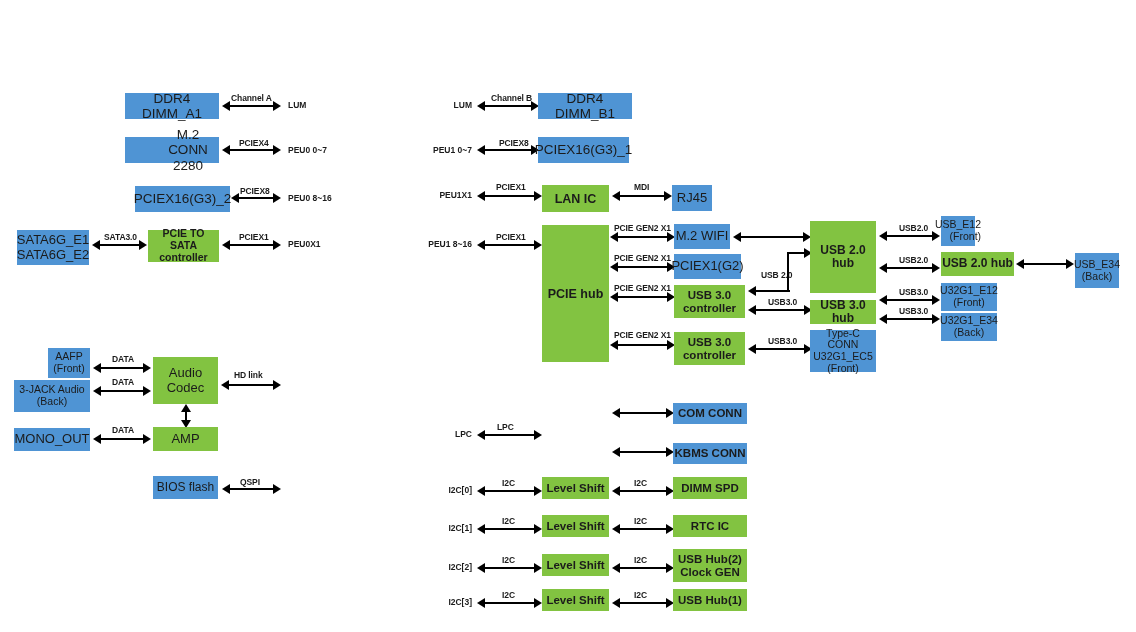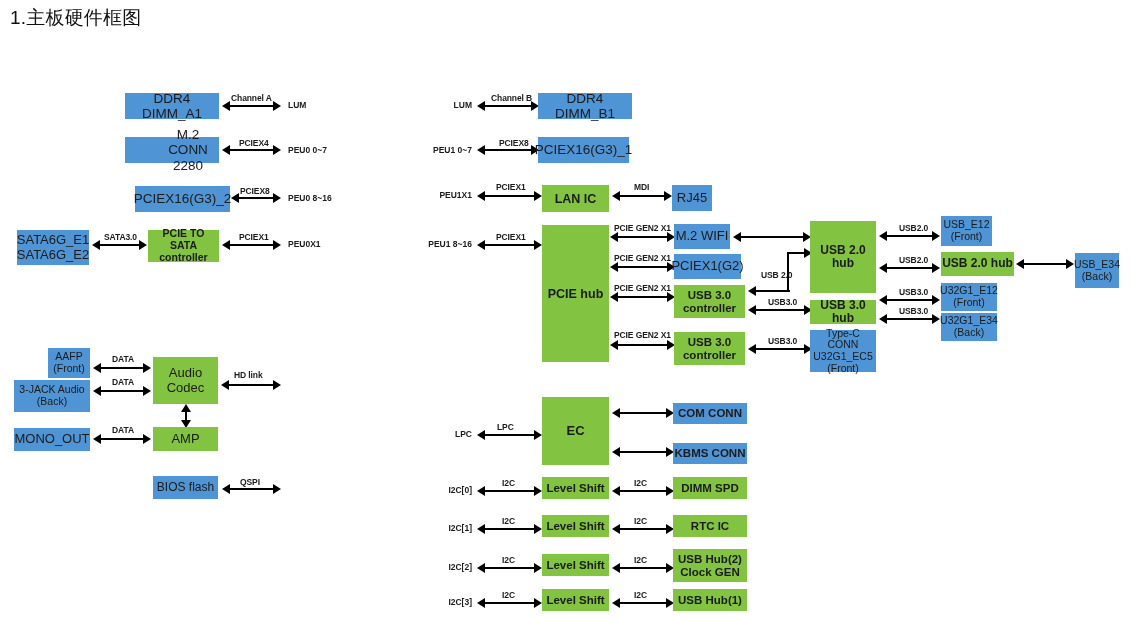--- a/index.html
+++ b/index.html
@@ -38,21 +38,20 @@
   .varr .hb{bottom:0;border-top:8px solid #000;}
 
   
   .seg{position:absolute;background:#000;}
 </style>
 </head>
 <body>
 
 <div id="canvas">
 
-  <div id="title">1.主板硬件框图</div>
 
 
   <div class="pinlbl" style="left:288px;top:100px;">LUM</div>
   <div class="pinlbl" style="left:288px;top:145px;text-align:right;">PEU0 0~7</div>
   <div class="pinlbl" style="left:288px;top:193px;">PEU0 8~16</div>
   <div class="pinlbl" style="left:288px;top:239px;">PEU0X1</div>
 
   <div class="pinlbl" style="left:400px;top:100px;width:72px;text-align:right;">LUM</div>
   <div class="pinlbl" style="left:400px;top:145px;width:72px;text-align:right;">PEU1 0~7</div>
   <div class="pinlbl" style="left:400px;top:190px;width:72px;text-align:right;">PEU1X1</div>
@@ -284,21 +283,21 @@
 U32G1_EC5
 (Front)</span>
   </div>
 
   <div class="lbl" style="left:899px;top:223px;">USB2.0</div>
   <div class="arr" style="left:879px;top:231px;width:61px;">
     <div class="hl"></div>
       <div class="bar"></div>
       <div class="hr"></div>
     </div>
-  <div class="blk blue" style="left:941px;top:216px;width:51px;height:30px;font-size:10.5px;">
+  <div class="blk blue" style="left:941px;top:216px;width:34px;height:30px;font-size:10.5px;text-align:right;">
     <span style="white-space:pre-line;">USB_E12
 (Front)</span>
   </div>
 
   <div class="lbl" style="left:899px;top:255px;">USB2.0</div>
   <div class="arr" style="left:879px;top:263px;width:61px;">
     <div class="hl"></div>
       <div class="bar"></div>
       <div class="hr"></div>
     </div>
@@ -334,21 +333,20 @@
     <span style="white-space:pre-line;">U32G1_E34
 (Back)</span>
   </div>
 
   <div class="lbl" style="left:497px;top:422px;">LPC</div>
   <div class="arr" style="left:477px;top:430px;width:65px;">
     <div class="hl"></div>
       <div class="bar"></div>
       <div class="hr"></div>
     </div>
-  <div class="blk green" style="left:542px;top:397px;width:67px;height:68px;font-size:13px;font-weight:bold;">EC</div>
 
   <div class="arr" style="left:612px;top:408px;width:62px;">
     <div class="hl"></div>
       <div class="bar"></div>
       <div class="hr"></div>
     </div>
   <div class="blk blue" style="left:673px;top:403px;width:74px;height:21px;font-size:11.5px;font-weight:bold;">COM CONN</div>
 
   <div class="arr" style="left:612px;top:447px;width:62px;">
     <div class="hl"></div>

